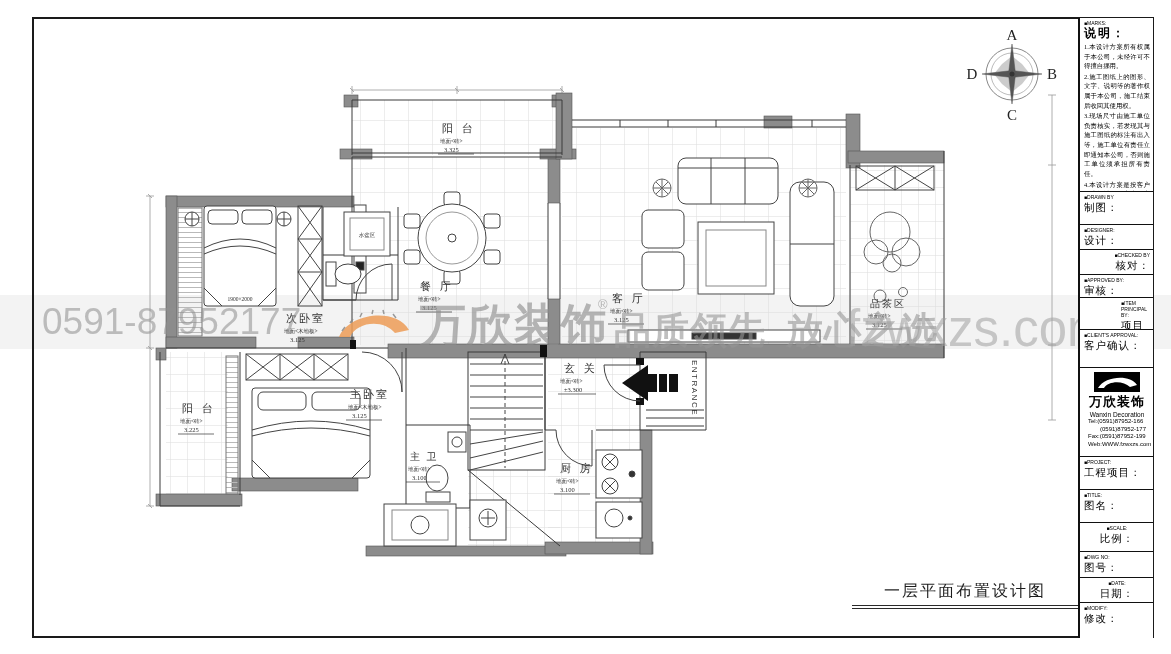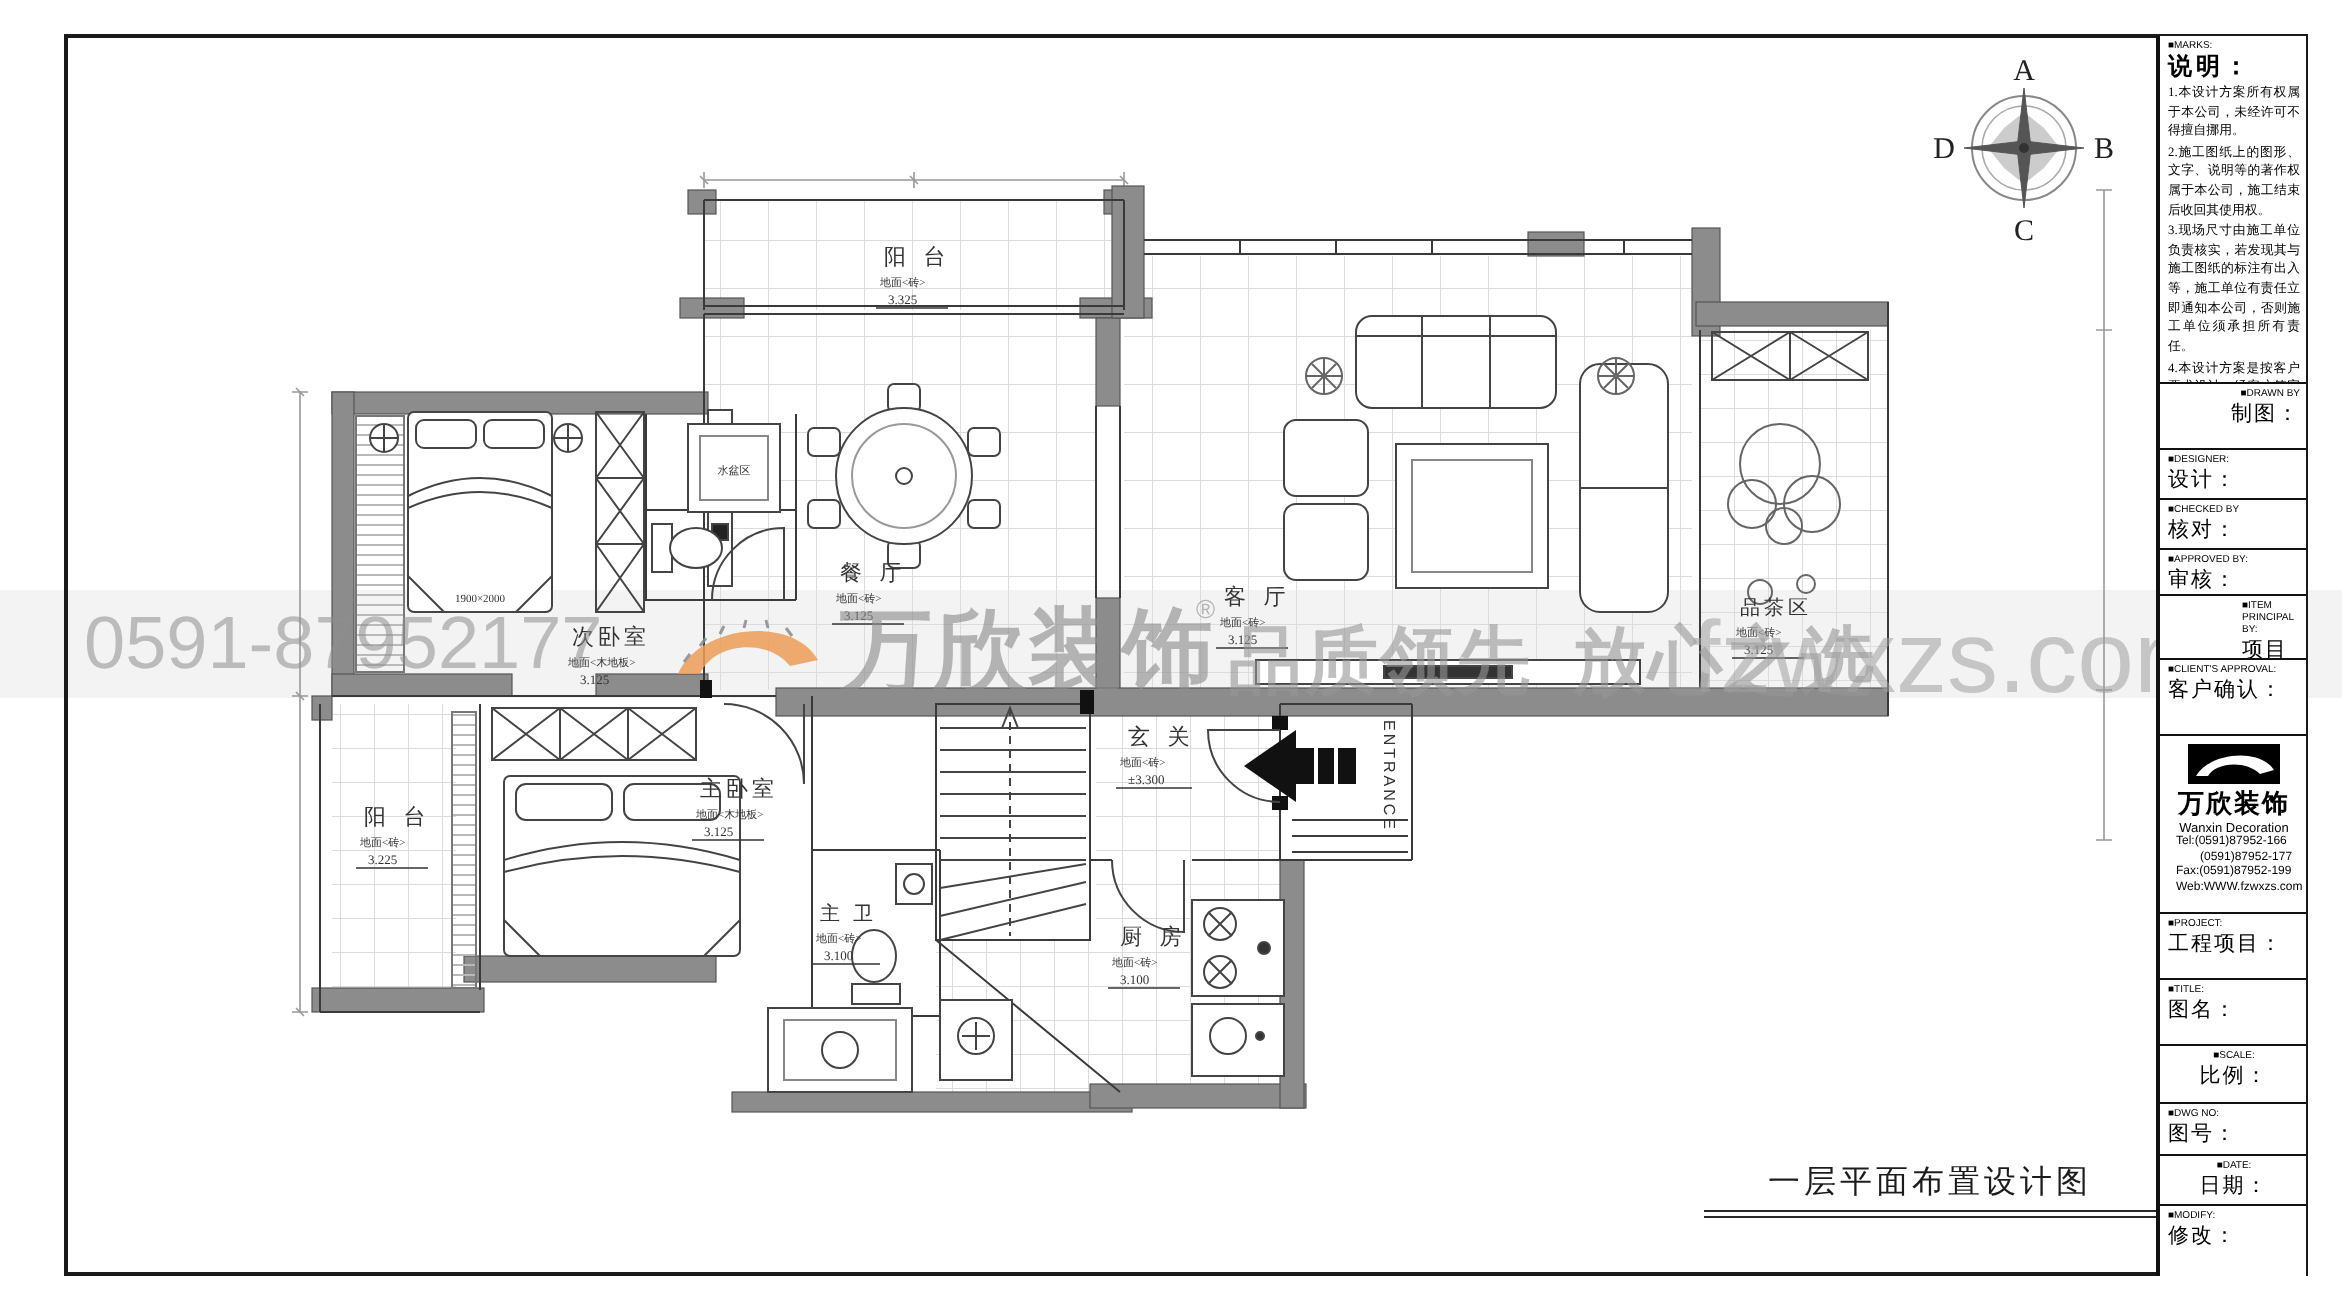--- a/index.html
+++ b/index.html
@@ -367,29 +367,29 @@
     <div class="tb-sec" style="height:174px;">
       <div class="tb-en">■MARKS:</div>
       <div id="tb-marks-cn" class="tb-cn">说明：</div>
       <div id="tb-notes">
         <p class="note-p">1.本设计方案所有权属于本公司，未经许可不得擅自挪用。</p>
         <p class="note-p">2.施工图纸上的图形、文字、说明等的著作权属于本公司，施工结束后收回其使用权。</p>
         <p class="note-p">3.现场尺寸由施工单位负责核实，若发现其与施工图纸的标注有出入等，施工单位有责任立即通知本公司，否则施工单位须承担所有责任。</p>
         <p class="note-p">4.本设计方案是按客户要求设计，经客户签字即视为同意认可，不得随意更改。</p>
       </div>
     </div>
-    <div class="tb-sec" style="height:33px;text-align:right;">
+    <div class="tb-sec" style="height:33px;">
       <div class="tb-en">■DRAWN BY</div>
       <div class="tb-cn">制图：</div>
     </div>
     <div class="tb-sec" style="height:25px;">
       <div class="tb-en">■DESIGNER:</div>
       <div class="tb-cn">设计：</div>
     </div>
-    <div class="tb-sec" style="height:25px;">
+    <div class="tb-sec" style="height:25px;text-align:right;">
       <div class="tb-en">■CHECKED BY</div>
       <div class="tb-cn">核对：</div>
     </div>
     <div class="tb-sec" style="height:23px;">
       <div class="tb-en">■APPROVED BY:</div>
       <div class="tb-cn">审核：</div>
     </div>
     <div class="tb-sec" style="height:32px;padding-left:41px;">
       <div class="tb-en">■ITEM PRINCIPAL BY:</div>
       <div class="tb-cn">项目负责：</div>

